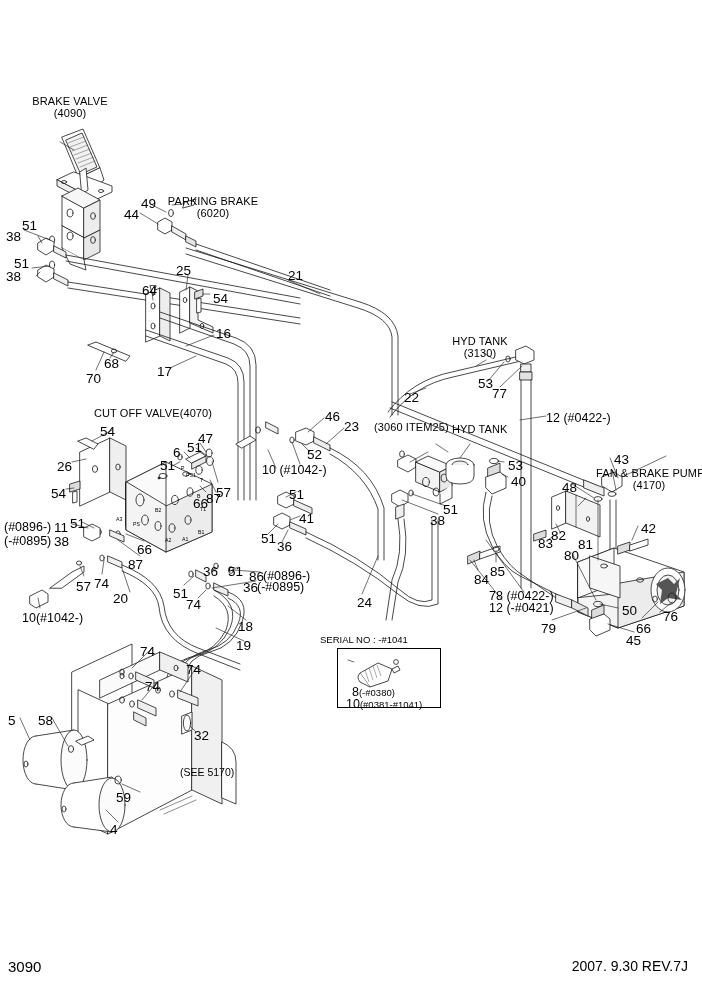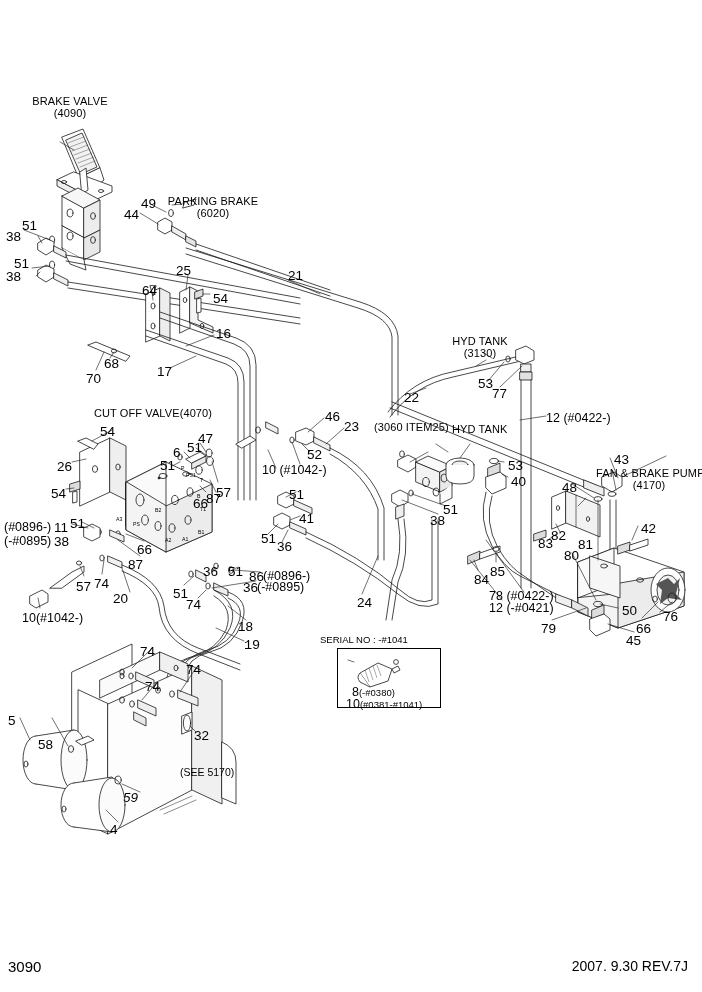--- a/index.html
+++ b/index.html
@@ -514,27 +514,27 @@
       <div class="lbl n" style="left: 76px; top: 580px;">57</div>
       <div class="lbl n" style="left: 94px; top: 577px;">74</div>
       <div class="lbl n" style="left: 113px; top: 592px;">20</div>
       <div class="lbl n" style="left: 173px; top: 587px;">51</div>
       <div class="lbl n" style="left: 203px; top: 565px;">36</div>
       <div class="lbl n" style="left: 228px; top: 565px;">51</div>
       <div class="lbl n" style="left: 249px; top: 570px;">86</div>
       <div class="lbl n" style="left: 243px; top: 581px;">36</div>
       <div class="lbl n" style="left: 186px; top: 598px;">74</div>
       <div class="lbl n" style="left: 238px; top: 620px;">18</div>
-      <div class="lbl n" style="left: 244px; top: 639px; font-family: Liberation Mono, monospace;">19</div>
+      <div class="lbl n" style="left: 236px; top: 639px;">19</div>
       <div class="lbl n" style="left: 140px; top: 645px;">74</div>
       <div class="lbl n" style="left: 145px; top: 680px;">74</div>
       <div class="lbl n" style="left: 186px; top: 663px;">74</div>
       <div class="lbl n" style="left: 8px; top: 714px;">5</div>
-      <div class="lbl n" style="left: 38px; top: 714px; margin-top: 24px;">58</div>
-      <div class="lbl n" style="left: 123px; top: 791px; font-style: italic;">59</div>
+      <div class="lbl n" style="left: 38px; top: 714px;">58</div>
+      <div class="lbl n" style="left: 116px; top: 791px;">59</div>
       <div class="lbl n" style="left: 194px; top: 729px;">32</div>
       <div class="lbl n" style="left: 110px; top: 823px;">4</div>
       <div class="lbl n" style="left: 325px; top: 410px;">46</div>
       <div class="lbl n" style="left: 344px; top: 420px;">23</div>
       <div class="lbl n" style="left: 307px; top: 448px;">52</div>
       <div class="lbl n" style="left: 289px; top: 488px;">51</div>
       <div class="lbl n" style="left: 299px; top: 512px;">41</div>
       <div class="lbl n" style="left: 261px; top: 532px;">51</div>
       <div class="lbl n" style="left: 277px; top: 540px;">36</div>
       <div class="lbl n" style="left: 357px; top: 596px;">24</div>

